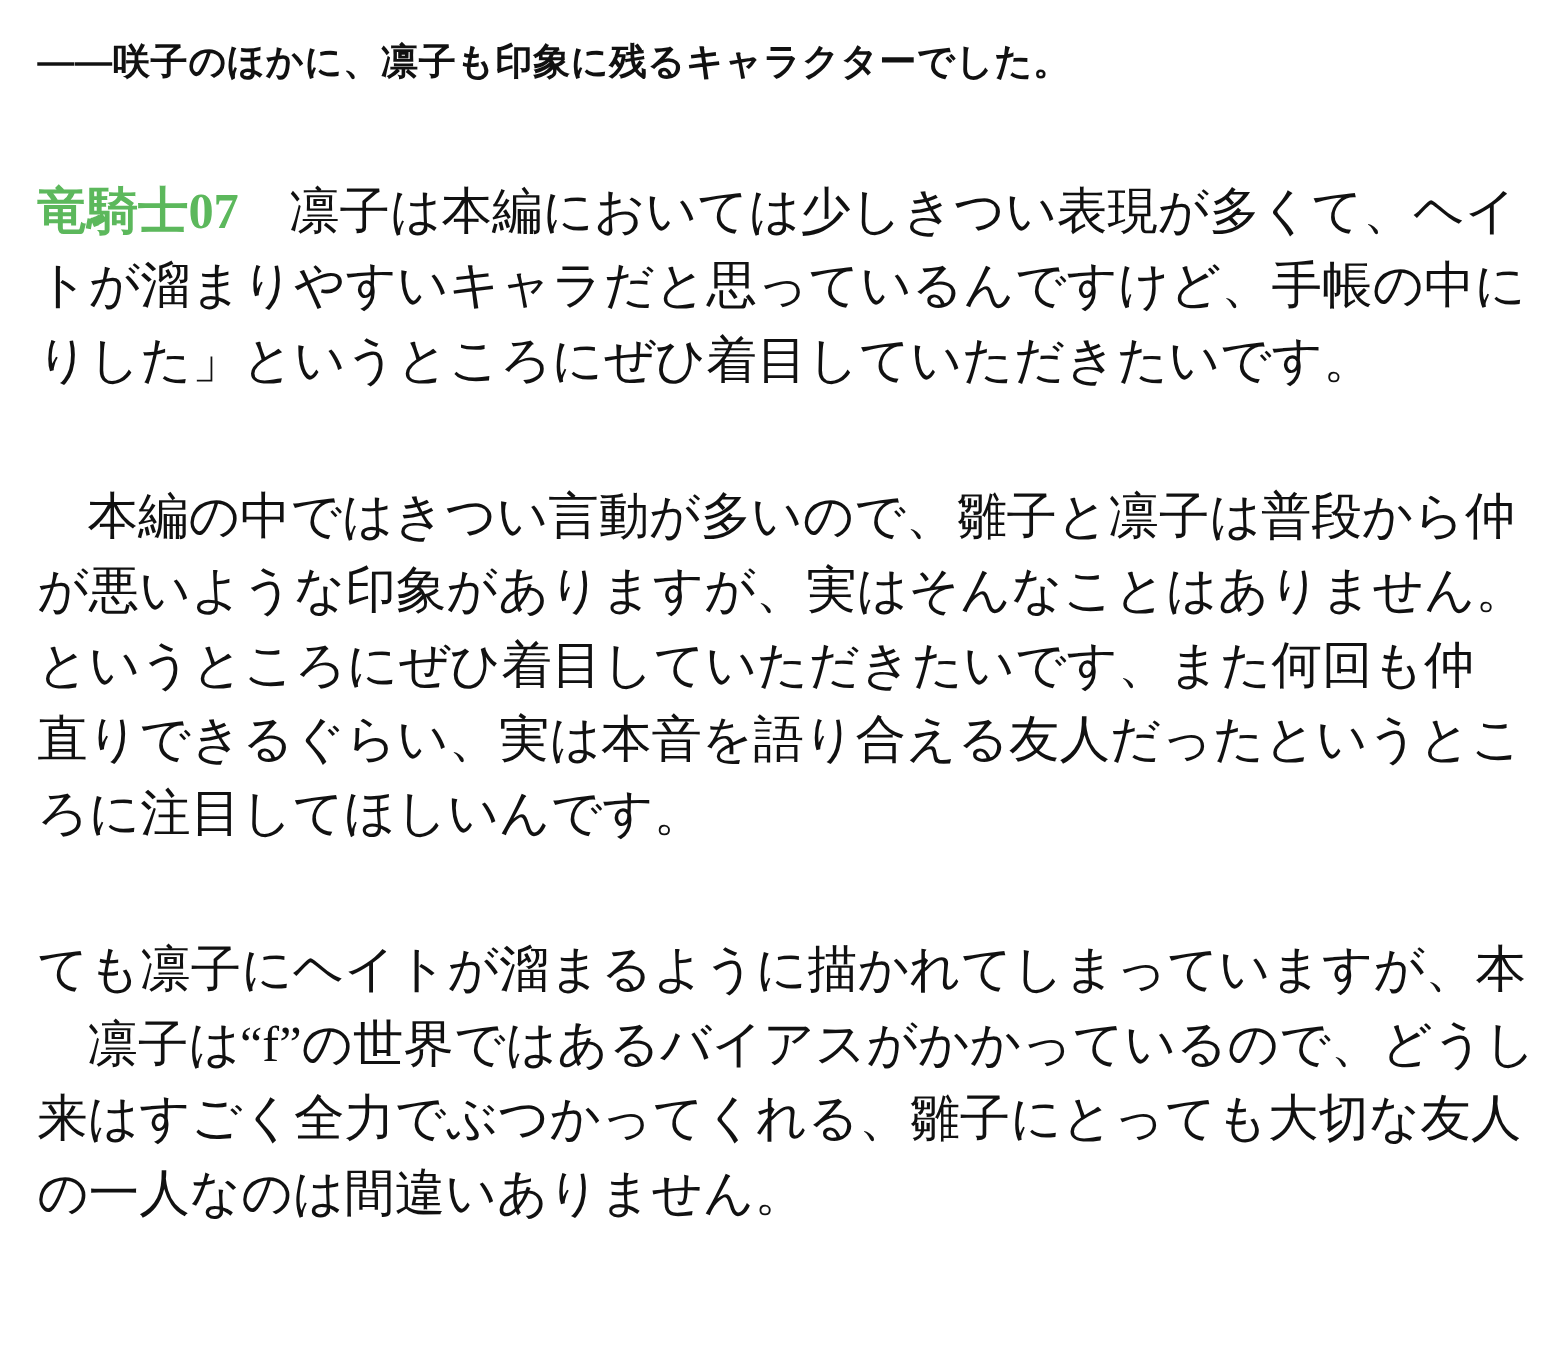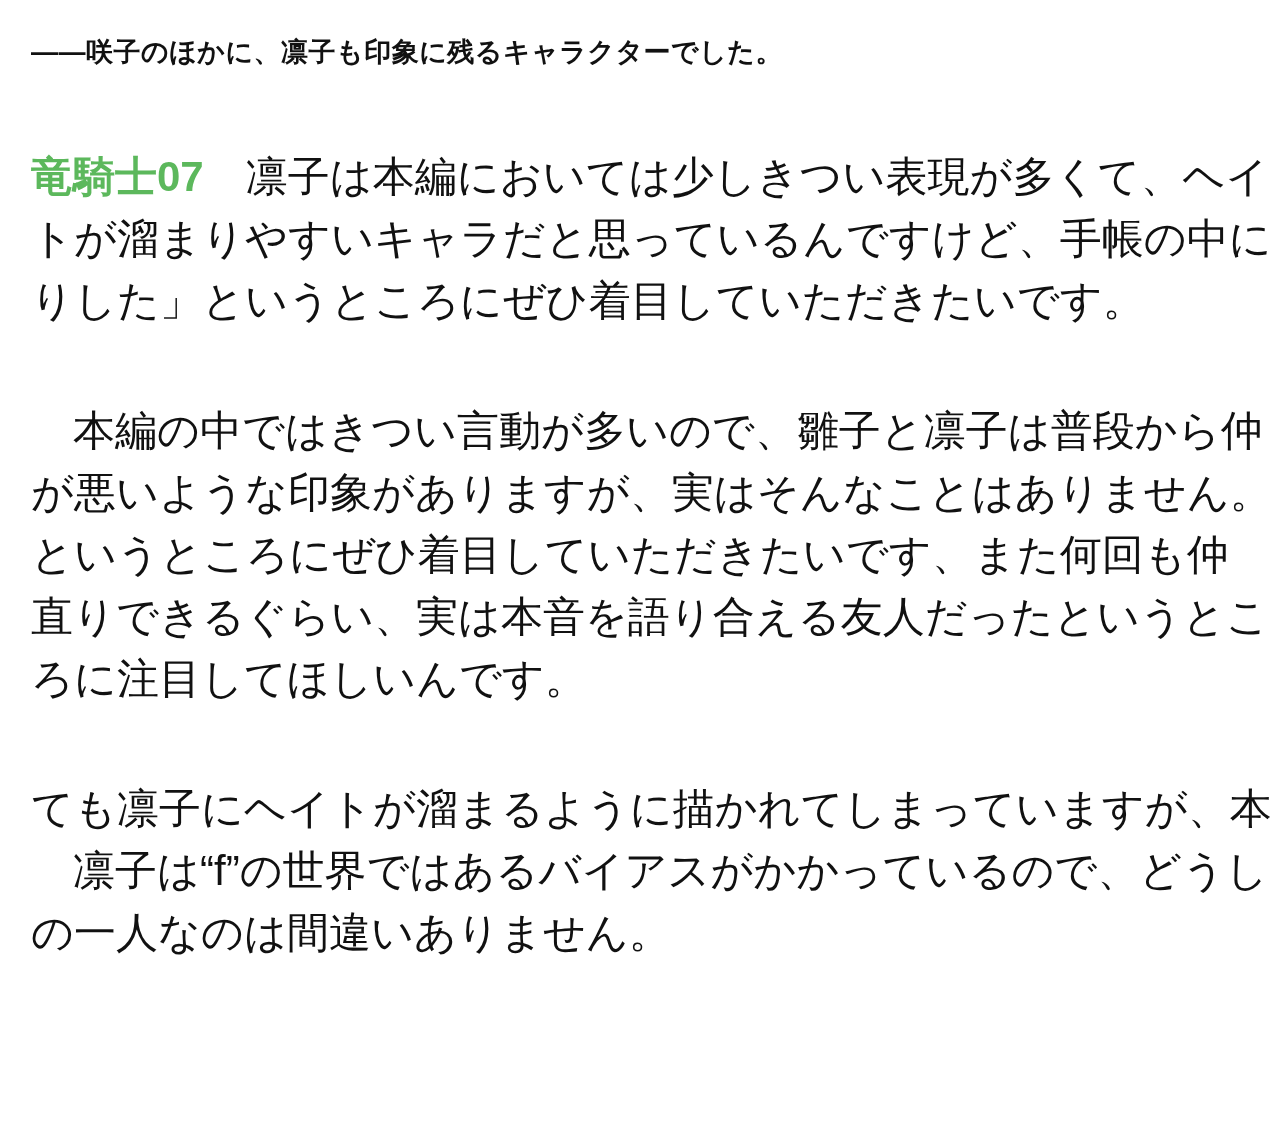--- a/index.html
+++ b/index.html
@@ -13,29 +13,30 @@
     height: 1141px;
     box-sizing: border-box;
     padding: 21px 28px 0 31px;
     overflow: hidden;
     background: #ffffff;
     color: #111111;
     font-family: "Liberation Sans", "DejaVu Sans", sans-serif;
     font-size: 42px;
   }
   .heading {
-    font-size: 27px;
+    font-size: 31px;
     font-weight: 700;
     line-height: 62px;
     margin: 0 0 63px 0;
     white-space: nowrap;
     letter-spacing: 0.5px;
   }
   .para {
     margin: 0 0 68px 0;
+    font-family: Liberation Serif, serif;
   }
   .para:last-child {
     margin-bottom: 0;
   }
   .line {
     display: block;
     height: 62px;
     line-height: 62px;
     white-space: nowrap;
   }
@@ -61,16 +62,17 @@
     <span class="line">　本編の中ではきつい言動が多いので、雛子と凛子は普段から仲</span>
     <span class="line">が悪いような印象がありますが、実はそんなことはありません。</span>
     <span class="line">というところにぜひ着目していただきたいです、また何回も仲</span>
     <span class="line">直りできるぐらい、実は本音を語り合える友人だったというとこ</span>
     <span class="line">ろに注目してほしいんです。</span>
   </div>
 
   <div class="para">
     <span class="line">ても凛子にヘイトが溜まるように描かれてしまっていますが、本</span>
     <span class="line">　凛子は“f”の世界ではあるバイアスがかかっているので、どうし</span>
+    <span class="line">来はすごく全力でぶつかってくれる、雛子にとっても大切な友人</span>
     <span class="line">の一人なのは間違いありません。</span>
   </div>
 
 </div>
 
 </body></html>

